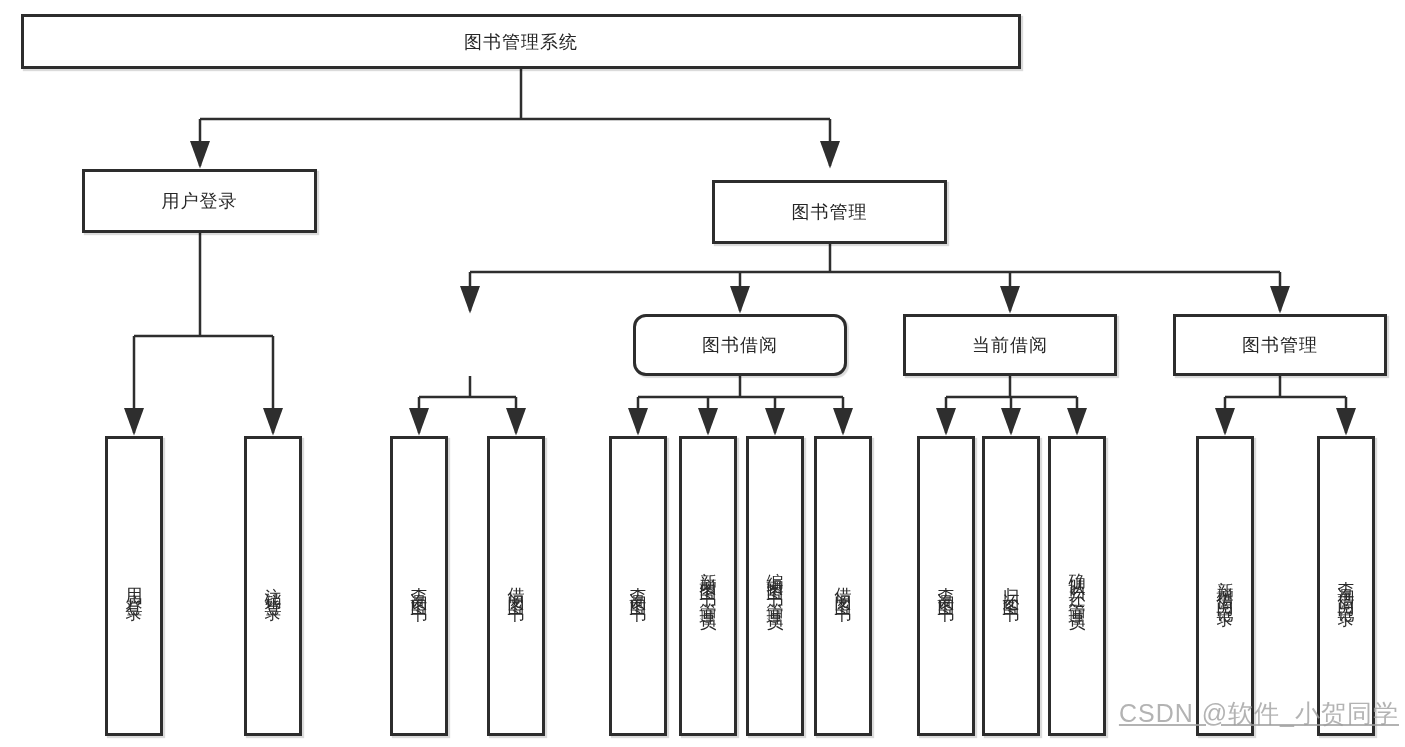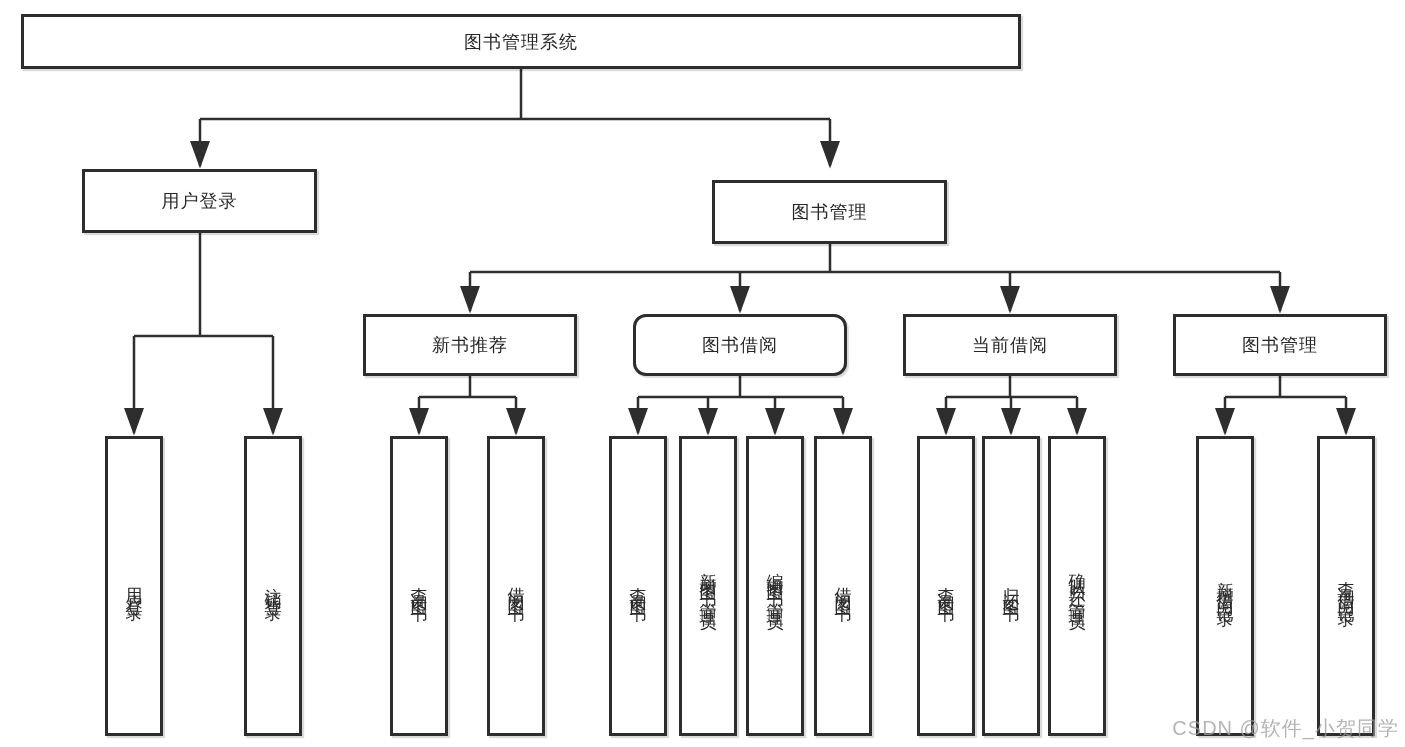--- a/index.html
+++ b/index.html
@@ -40,23 +40,23 @@
   .lv3{top:314px;width:214px;height:62px;}
   #n-g0{left:363px;} #n-g1{left:633px;border-radius:13px;} #n-g2{left:903px;} #n-g3{left:1173px;}
   
   .leaf{top:436px;width:58px;height:300px;}
   #l-ul0{left:105px;} #l-ul1{left:244px;}
   #l-g0c0{left:390px;} #l-g0c1{left:487px;}
   #l-g1c0{left:609px;} #l-g1c1{left:679px;} #l-g1c2{left:746px;} #l-g1c3{left:814px;}
   #l-g2c0{left:917px;} #l-g2c1{left:982px;} #l-g2c2{left:1048px;}
   #l-g3c0{left:1196px;} #l-g3c1{left:1317px;}
   #watermark{
-    position:absolute;right:6px;bottom:5px;
-    font-size:20px;color:rgba(158,158,158,0.78);
-    letter-spacing:1px;z-index:3;
+    position:absolute;right:6px;bottom:17px;
+    font-size:25px;color:rgba(158,158,158,0.78);
+    letter-spacing:1px;z-index:3;text-decoration:underline;
   }
 </style>
 </head>
 <body>
 
 <div id="stage">
 
   <svg id="wires" width="1405" height="747" viewBox="0 0 1405 747">
     <defs>
       <marker id="ah" markerWidth="11" markerHeight="8" refX="10" refY="0" orient="auto" markerUnits="strokeWidth" viewBox="0 -4 11 8">
@@ -93,21 +93,20 @@
       <path d="M1225 397 V433"></path>
       <path d="M1346 397 V433"></path>
     </g>
   </svg>
 
   <div class="box hbox" id="n-root">图书管理系统</div>
 
   <div class="box hbox" id="n-user-login">用户登录</div>
   <div class="box hbox" id="n-book-mgmt">图书管理</div>
 
-  <div class="box hbox lv3" id="n-g0">新书推荐</div>
   <div class="box hbox lv3" id="n-g1">图书借阅</div>
   <div class="box hbox lv3" id="n-g2">当前借阅</div>
   <div class="box hbox lv3" id="n-g3">图书管理</div>
 
   <div class="box vbox leaf" id="l-ul0">
     <span>用户登录</span>
   </div>
   <div class="box vbox leaf" id="l-ul1">
     <span>注销登录</span>
   </div>

